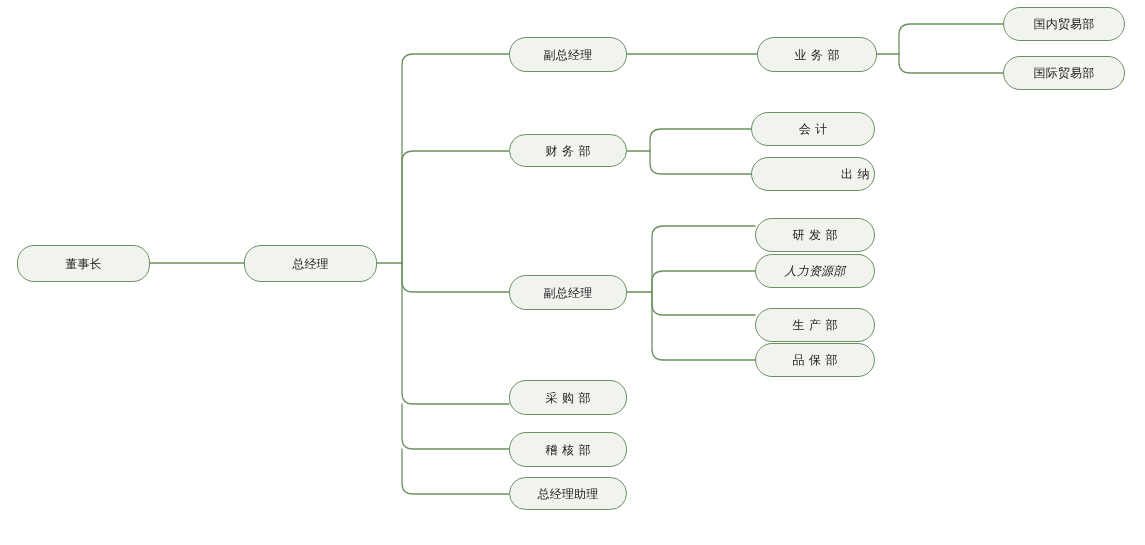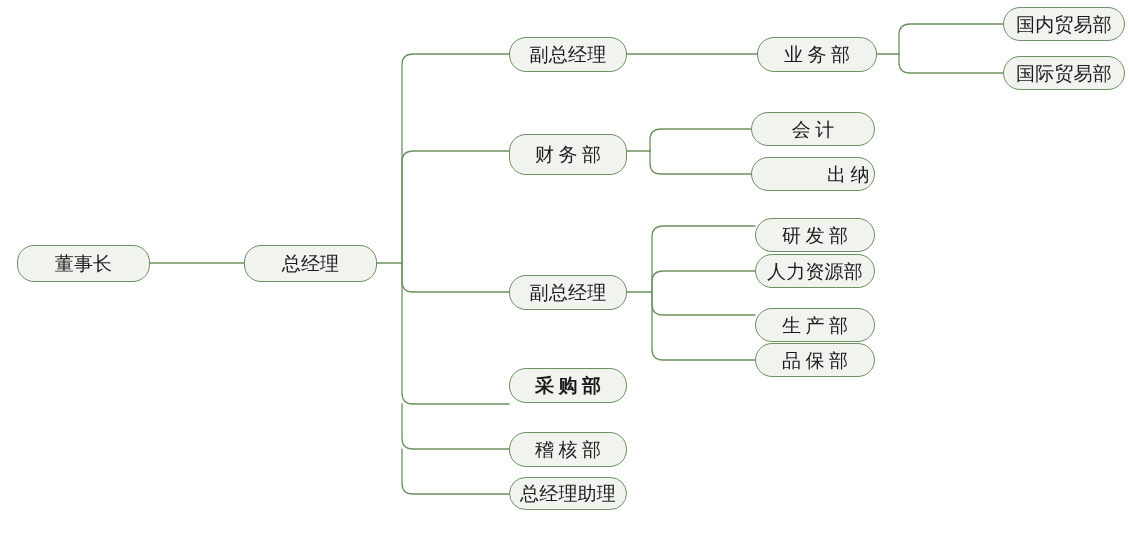--- a/index.html
+++ b/index.html
@@ -28,21 +28,21 @@
   .node {
     position: absolute;
     box-sizing: border-box;
     border: 1.3px solid #6b9160;
     background: #f1f3ef;
     border-radius: 17px;
     display: flex;
     align-items: center;
     justify-content: center;
     color: #1a1a1a;
-    font-size: 19px;
+    font-size: 12px;
     line-height: 1;
     white-space: nowrap;
     letter-spacing: 0.2px;
   }
   .node.spaced {
     letter-spacing: 4.5px;
     text-indent: 4.5px;
   }
   .node-label {
     display: block;
@@ -79,48 +79,48 @@
   <div id="node-layer">
       <div class="node" style="left: 17px; top: 245px; width: 133px; height: 37px;">
         <span class="node-label">董事长</span>
       </div>
       <div class="node" style="left: 244px; top: 245px; width: 133px; height: 37px;">
         <span class="node-label">总经理</span>
       </div>
       <div class="node" style="left: 509px; top: 37px; width: 118px; height: 35px;">
         <span class="node-label">副总经理</span>
       </div>
-      <div class="node spaced" style="left: 509px; top: 134px; width: 118px; height: 41px;">
+      <div class="node spaced" style="left: 509px; top: 134px; width: 118px; height: 33px;">
         <span class="node-label">财务部</span>
       </div>
       <div class="node" style="left: 509px; top: 275px; width: 118px; height: 35px;">
         <span class="node-label">副总经理</span>
       </div>
-      <div class="node spaced" style="left: 509px; top: 368px; width: 118px; height: 35px; font-weight: bold;">
+      <div class="node spaced" style="left: 509px; top: 380px; width: 118px; height: 35px;">
         <span class="node-label">采购部</span>
       </div>
       <div class="node spaced" style="left: 509px; top: 432px; width: 118px; height: 35px;">
         <span class="node-label">稽核部</span>
       </div>
       <div class="node" style="left: 509px; top: 477px; width: 118px; height: 33px;">
         <span class="node-label">总经理助理</span>
       </div>
       <div class="node spaced" style="left: 757px; top: 37px; width: 120px; height: 35px;">
         <span class="node-label">业务部</span>
       </div>
       <div class="node spaced" style="left: 751px; top: 112px; width: 124px; height: 34px;">
         <span class="node-label">会计</span>
       </div>
       <div class="node spaced" style="left: 751px; top: 157px; width: 124px; height: 34px; justify-content: flex-end;">
         <span class="node-label">出纳</span>
       </div>
       <div class="node spaced" style="left: 755px; top: 209px; width: 120px; height: 34px; margin-top: 9px;">
         <span class="node-label">研发部</span>
       </div>
-      <div class="node" style="left: 755px; top: 254px; width: 120px; height: 34px;">
+      <div class="node" style="left: 755px; top: 254px; width: 120px; height: 34px; font-style: italic;">
         <span class="node-label">人力资源部</span>
       </div>
       <div class="node spaced" style="left: 755px; top: 308px; width: 120px; height: 34px;">
         <span class="node-label">生产部</span>
       </div>
       <div class="node spaced" style="left: 755px; top: 343px; width: 120px; height: 34px;">
         <span class="node-label">品保部</span>
       </div>
       <div class="node" style="left: 1003px; top: 7px; width: 122px; height: 34px;">
         <span class="node-label">国内贸易部</span>

